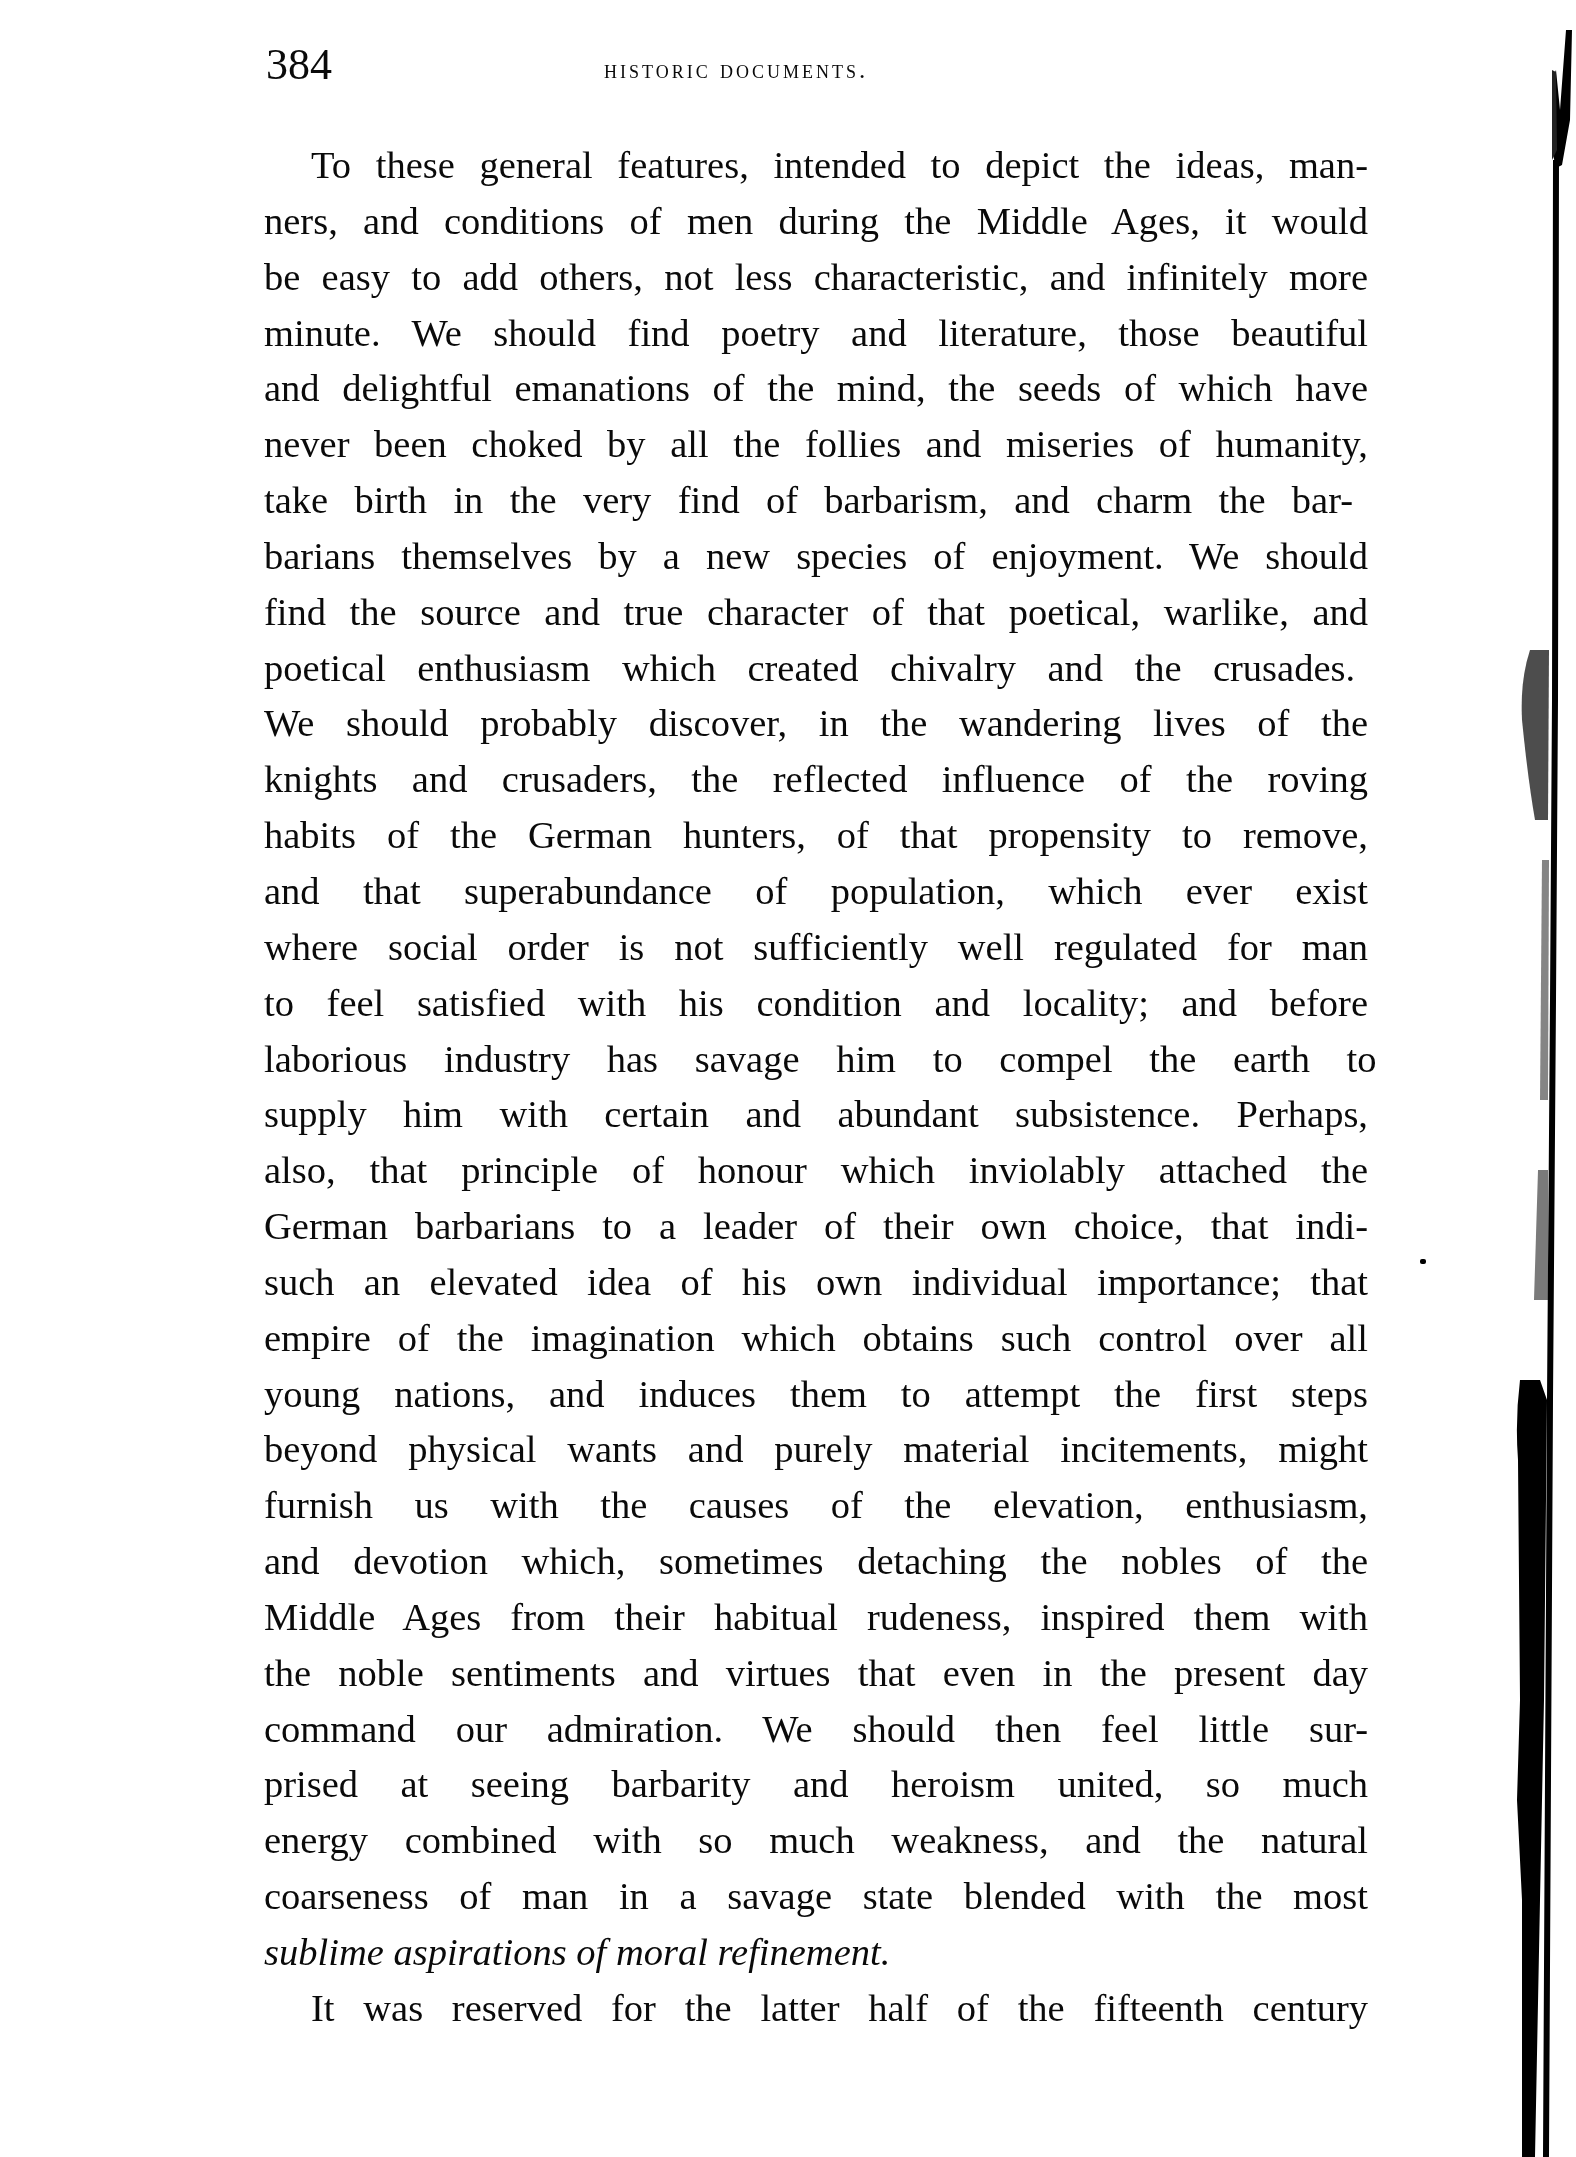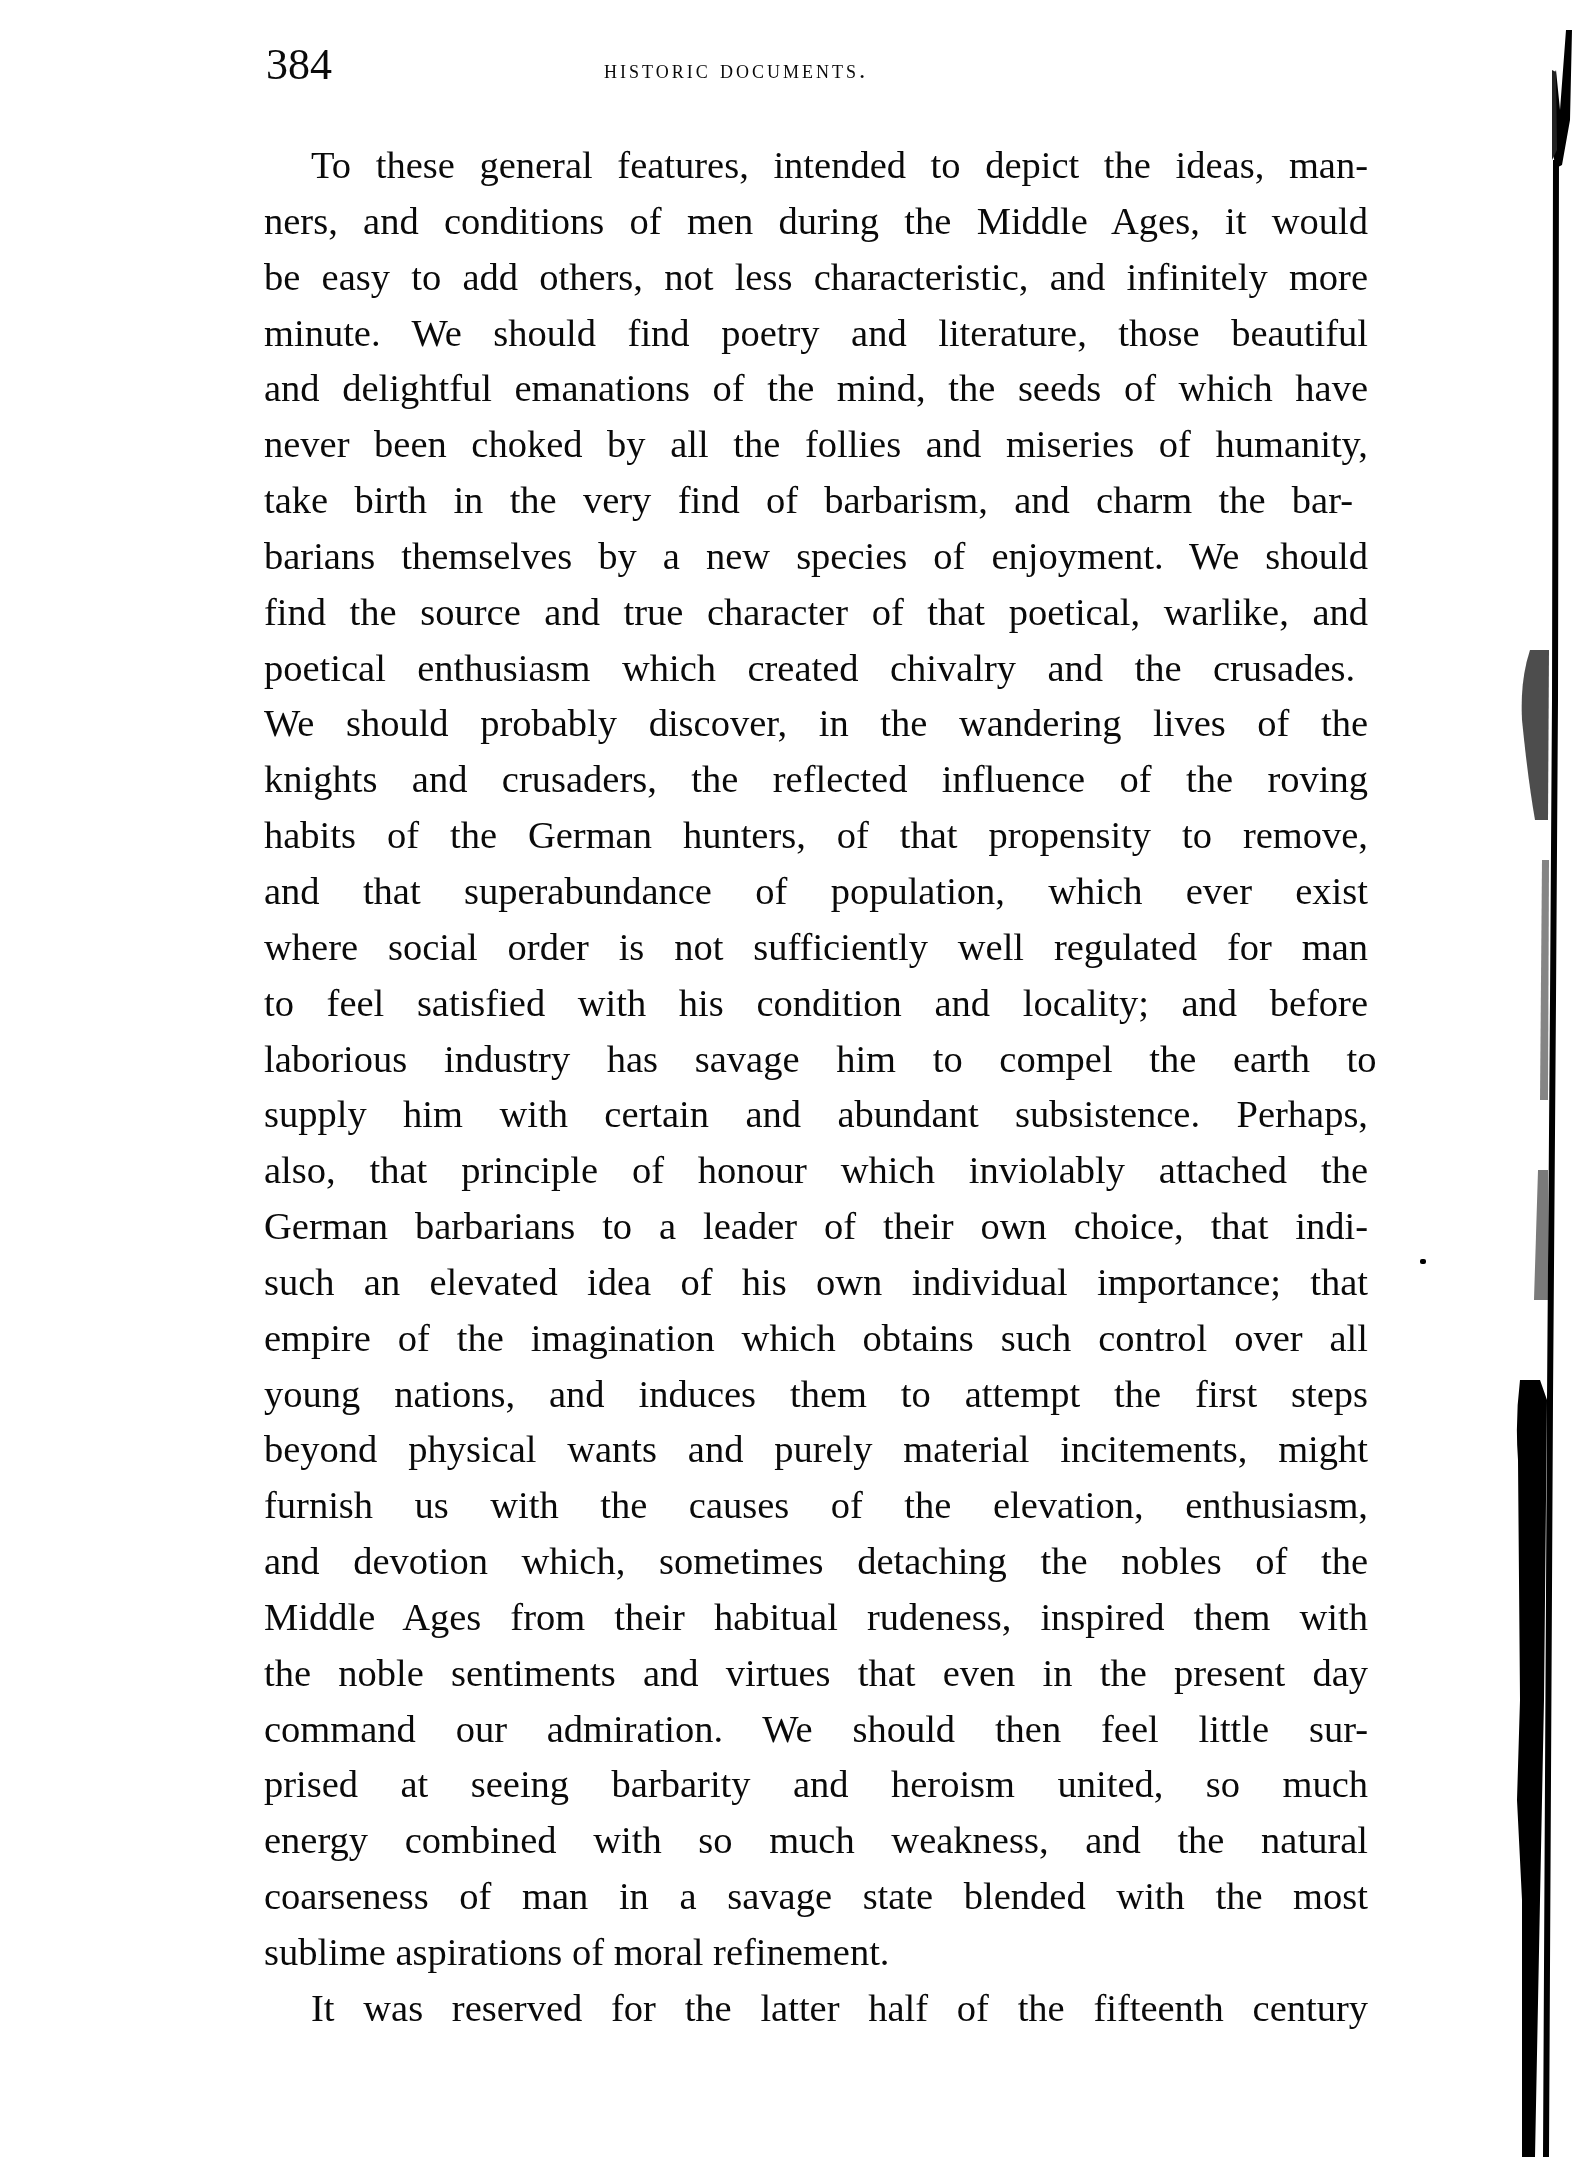--- a/index.html
+++ b/index.html
@@ -127,21 +127,21 @@
       <span class="line" style="text-align: left; text-align-last: left;"><span style="white-space: nowrap; word-spacing: 24.2934px;">young nations, and induces them to attempt the first steps</span></span>
       <span class="line" style="text-align: left; text-align-last: left;"><span style="white-space: nowrap; word-spacing: 21.1629px;">beyond physical wants and purely material incitements, might</span></span>
       <span class="line" style="text-align: left; text-align-last: left;"><span style="white-space: nowrap; word-spacing: 31.8789px;">furnish us with the causes of the elevation, enthusiasm,</span></span>
       <span class="line" style="text-align: left; text-align-last: left;"><span style="white-space: nowrap; word-spacing: 23.9961px;">and devotion which, sometimes detaching the nobles of the</span></span>
       <span class="line" style="text-align: left; text-align-last: left;"><span style="white-space: nowrap; word-spacing: 19.4473px;">Middle Ages from their habitual rudeness, inspired them with</span></span>
       <span class="line" style="text-align: left; text-align-last: left;"><span style="white-space: nowrap; word-spacing: 17.5969px; text-align: right;">the noble sentiments and virtues that even in the present day</span></span>
       <span class="line" style="text-align: left; text-align-last: left;"><span style="white-space: nowrap; word-spacing: 30.1836px;">command our admiration. We should then feel little sur-</span></span>
       <span class="line" style="text-align: left; text-align-last: left;"><span style="white-space: nowrap; word-spacing: 32.8203px;">prised at seeing barbarity and heroism united, so much</span></span>
       <span class="line" style="text-align: left; text-align-last: left;"><span style="white-space: nowrap; word-spacing: 27.0293px;">energy combined with so much weakness, and the natural</span></span>
       <span class="line" style="text-align: left; text-align-last: left;"><span style="white-space: nowrap; word-spacing: 21.0203px;">coarseness of man in a savage state blended with the most</span></span>
-      <span class="line last" style="text-align: left; text-align-last: left;"><span style="white-space: nowrap;">sublime aspirations of moral refinement.</span></span>
+      <span class="line last" style="text-align: left; text-align-last: left;"><span style="white-space: nowrap; font-style: italic;">sublime aspirations of moral refinement.</span></span>
       <span class="line indent" style="text-align: right; text-align-last: left;"><span style="white-space: nowrap; word-spacing: 19.1141px;">It was reserved for the latter half of the fifteenth century</span></span>
     </div>
 
   <svg class="binding" viewBox="0 0 1576 2157" width="1576" height="2157">
 
     <path d="M1566,30 L1572,30 L1570,120 L1562,165 L1556,168 L1552,150 L1552,80 L1556,70 L1560,110 Z" fill="#000"></path>
     <path d="M1552,70 L1556,72 L1557,150 L1552,160 Z" fill="#222"></path>
 
     <path d="M1553,160 L1559,160 L1558,700 L1556,1000 L1553,1400 L1549,2157 L1543,2157 L1547,1400 L1550,1000 L1552,700 Z" fill="#000"></path>
 

